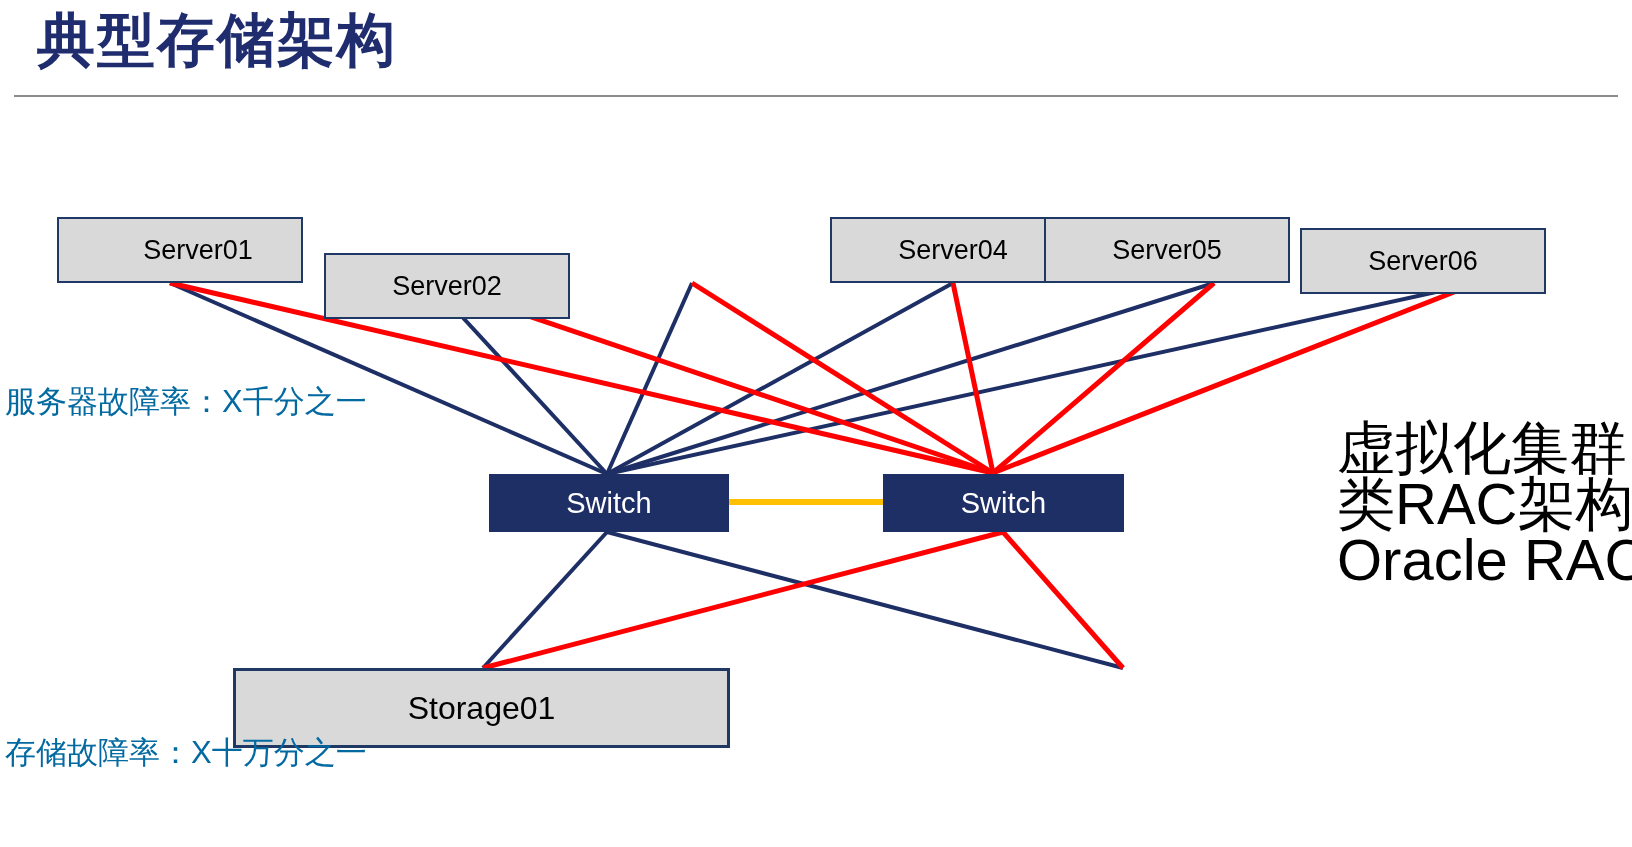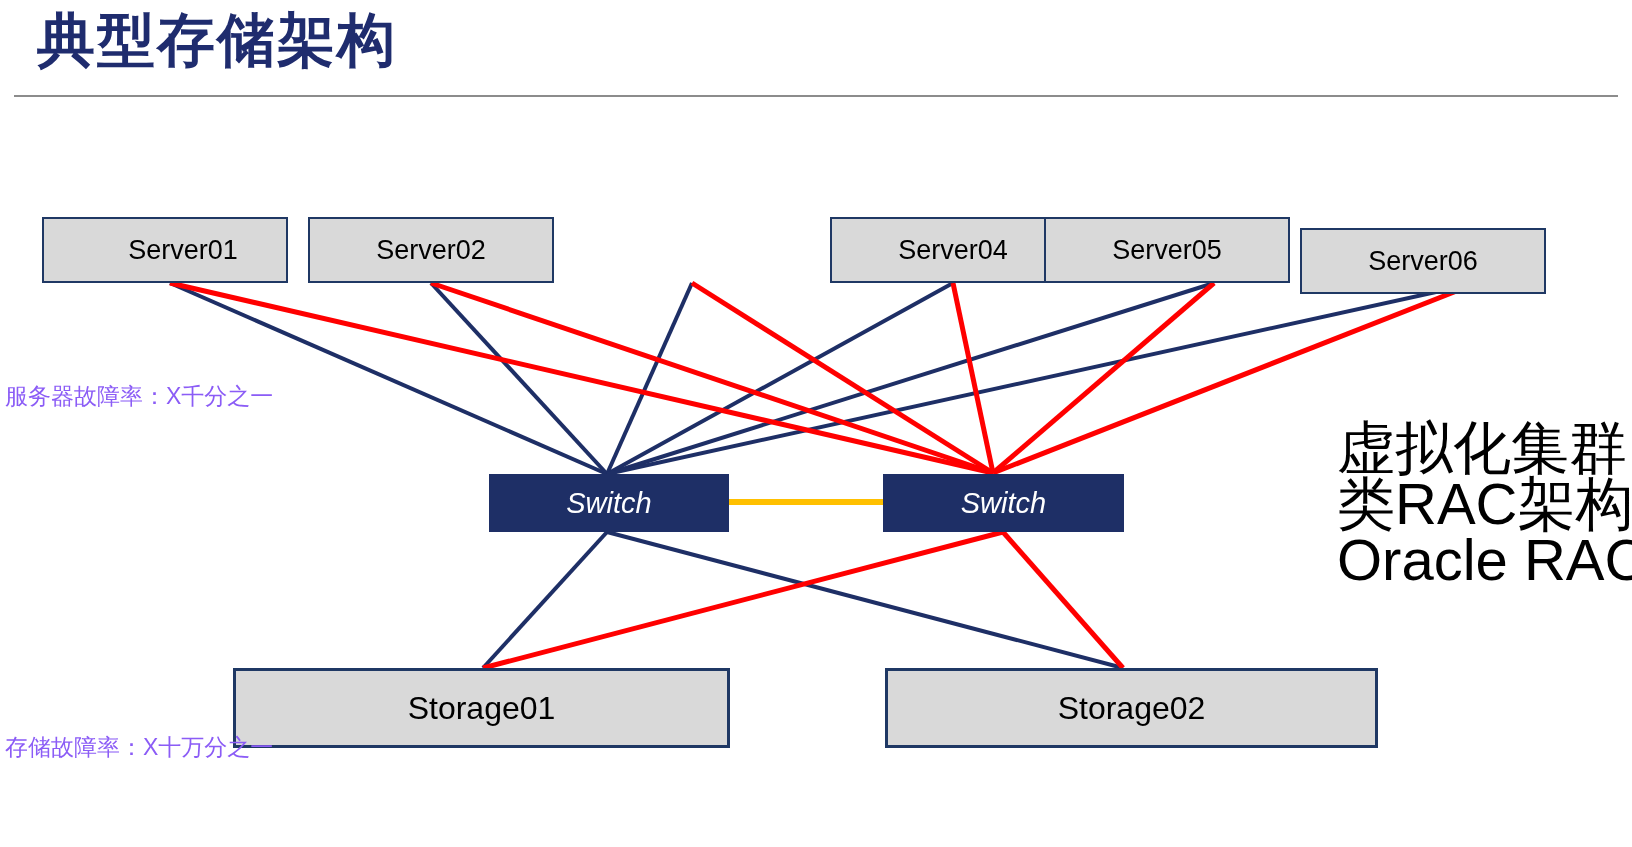--- a/index.html
+++ b/index.html
@@ -51,50 +51,49 @@
     white-space: nowrap;
   }
   .server {
     top: 217px;
     width: 246px;
     height: 66px;
     background: var(--node-fill, #d9d9d9);
     border: 2px solid var(--node-border, #1f3864);
     font-size: 27px;
   }
-  #server-1 { left: 42px; padding-left: 36px; }
-  #server-2 { left: 308px; }
+  #server-1 { left: 57px; padding-left: 36px; }
+  #server-2 { left: 324px; margin-top: 36px; }
   #server-3 { left: 569px; }
   #server-4 { left: 830px; }
   #server-5 { left: 1044px; }
   #server-6 { left: 1300px; margin-top: 11px; }
   .switch {
     top: 474px;
     height: 58px;
     background: var(--navy, #1e2f66);
     color: var(--switch-text, #ffffff);
     font-size: 29px;
-    font-style: italic;
   }
   #switch-left  { left: 489px; width: 240px; }
   #switch-right { left: 883px; width: 241px; }
   .storage {
     top: 668px;
     height: 80px;
     background: var(--node-fill, #d9d9d9);
     border: 3px solid var(--node-border, #1f3864);
     font-size: 32px;
     text-align: center;
   }
   #storage-1 { left: 233px; width: 497px; }
   #storage-2 { left: 885px; width: 493px; }
   .caption {
     position: absolute;
-    font-size: 23px;
-    color: #8b5cf6;
+    font-size: 31px;
+    color: #0369a1;
     white-space: nowrap;
   }
   .caption-server-failure { left: 5px; top: 381px; }
   .caption-storage-failure { left: 5px; top: 732px; }
   .side-note {
     position: absolute;
     left: 1337px;
     top: 420px;
     font-size: 58px;
     line-height: 56px;
@@ -149,23 +148,20 @@
   <div class="node switch" id="switch-left">
     <span>Switch</span>
   </div>
   <div class="node switch" id="switch-right">
     <span>Switch</span>
   </div>
 
   <div class="node storage" id="storage-1">
     <span>Storage01</span>
   </div>
-  <div class="node storage" id="storage-2">
-    <span>Storage02</span>
-  </div>
 
   <div class="caption caption-server-failure">服务器故障率：X千分之一</div>
   <div class="caption caption-storage-failure">存储故障率：X十万分之一</div>
 
   <div class="side-note">
     <div>虚拟化集群</div>
     <div>类RAC架构</div>
     <div>Oracle RAC</div>
   </div>
 

